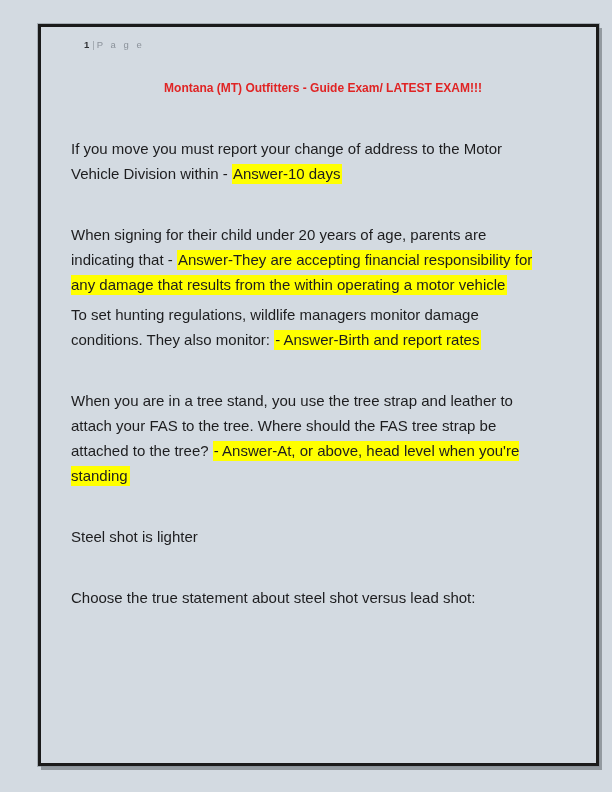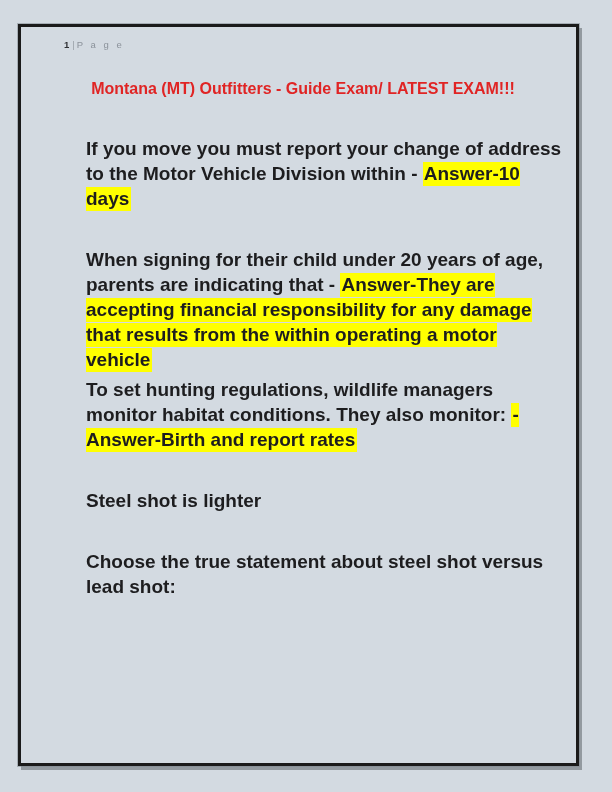--- a/index.html
+++ b/index.html
@@ -13,21 +13,21 @@
     font-family: "Liberation Sans", "DejaVu Sans", sans-serif;
     overflow: hidden;
   }
   .stage {
     position: relative;
     width: 612px;
     height: 792px;
   }
   .page {
     position: absolute;
-    left: 18px;
+    left: 38px;
     top: 24px;
     width: 561px;
     height: 742px;
     box-sizing: border-box;
     border: 3px solid var(--border, #1a1a1a);
     box-shadow: 0 0 0 1px rgba(130,138,146,0.55), 3px 4px 0 rgba(30,35,40,0.35);
     background: var(--bg, #d3dae1);
   }
   .page-header {
     margin: 11px 0 0 43px;
@@ -47,32 +47,31 @@
   }
   .page-header .pg-label {
     letter-spacing: 2.5px;
   }
   .doc-title {
     margin: 23px auto 0 auto;
     padding: 0;
     width: 478px;
     margin-left: 43px;
     text-align: center;
-    font-size: 16px;
+    font-size: 12px;
     line-height: 29px;
     font-weight: bold;
     color: var(--title-red, #e02424);
   }
   .content {
-    margin-left: 65px;
+    margin-left: 30px;
     width: 478px;
-    font-size: 19px;
+    font-size: 15px;
     line-height: 25px;
     color: var(--text, #1d1d1f);
-    font-weight: bold;
   }
   .content p {
     margin: 0;
     padding: 0;
   }
   .content p.gap-large { margin-top: 36px; }
   .content p.gap-small { margin-top: 5px; }
   .content p.gap-first { margin-top: 33px; }
   .hl {
     background: var(--highlight, #ffff00);
@@ -85,19 +84,20 @@
 <div class="stage">
   <div class="page">
 
     <div class="page-header"><span class="pg-num">1</span><span class="pg-sep">|</span><span class="pg-label">P a g e</span></div>
 
     <h1 class="doc-title">Montana (MT) Outfitters - Guide Exam/ LATEST EXAM!!!</h1>
 
     <div class="content" id="content">
         <p class="gap-first"><span>If you move you must report your change of address to the Motor Vehicle Division within - </span><span class="hl">Answer-10 days</span></p>
         <p class="gap-large"><span>When signing for their child under 20 years of age, parents are indicating that - </span><span class="hl">Answer-They are accepting financial responsibility for any damage that results from the within operating a motor vehicle</span></p>
-        <p class="gap-small"><span>To set hunting regulations, wildlife managers monitor habitat conditions. They also monitor: </span><span class="hl">- Answer-Birth and report rates</span></p>
+        <p class="gap-small"><span>To set hunting regulations, wildlife managers monitor damage conditions. They also monitor: </span><span class="hl">- Answer-Birth and report rates</span></p>
+        <p class="gap-large"><span>When you are in a tree stand, you use the tree strap and leather to attach your FAS to the tree. Where should the FAS tree strap be attached to the tree? </span><span class="hl">- Answer-At, or above, head level when you're standing</span></p>
         <p class="gap-large"><span>Steel shot is lighter</span></p>
         <p class="gap-large"><span>Choose the true statement about steel shot versus lead shot:</span></p>
       </div>
 
   </div>
 </div>
 
 </body></html>

